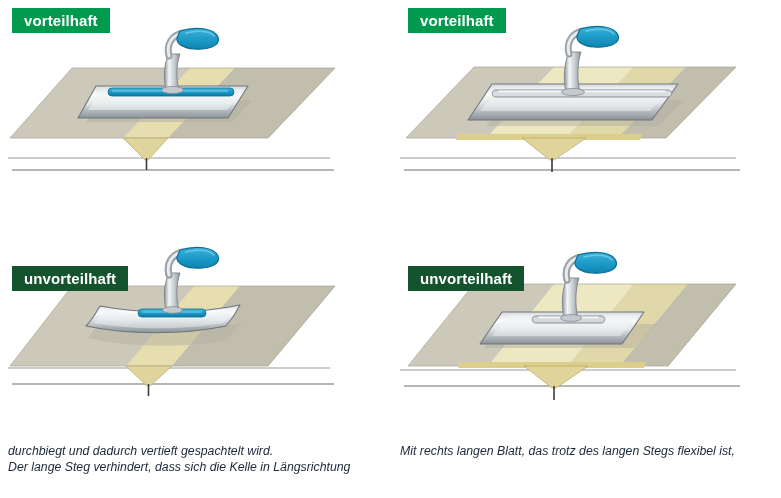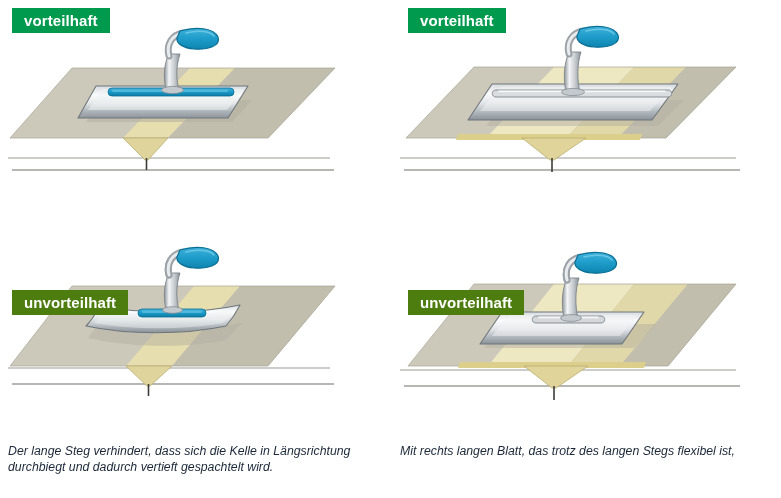--- a/index.html
+++ b/index.html
@@ -40,21 +40,21 @@
     line-height: 25px;
     padding: 0 12px;
     color: #ffffff;
     font-size: 15px;
     font-weight: bold;
     letter-spacing: 0.1px;
     white-space: nowrap;
     z-index: 5;
   }
   .badge-good { background: #009A4E; }
-  .badge-bad  { background: #4d7c0f; margin-top: 24px; }
+  .badge-bad  { background: #14532d; }
 
   .scene {
     position: absolute;
     left: 0;
     top: 0;
     width: 390px;
     height: 250px;
   }
   .scene svg { display: block; }
 
@@ -343,21 +343,21 @@
         </linearGradient>
       </defs>
       <path d="M171 44 C 168 32, 174 23, 185 21" fill="none" stroke="#9BA2A8" stroke-width="7" stroke-linecap="round"></path>
       <path d="M171 44 C 168 32, 174 23, 185 21" fill="none" stroke="#E9ECEE" stroke-width="3" stroke-linecap="round"></path>
       <path d="M182 19 C 198 14, 216 16, 220 25 C 223 34, 210 38, 196 37 C 186 36, 178 32, 179 26 Z" fill="url(#br-handle2)" stroke="#0A6E94" stroke-width="1.2" stroke-linejoin="round"></path>
       <path d="M188 21 C 200 18, 212 19, 216 24" fill="none" stroke="#7ACFEA" stroke-width="1.6" opacity="0.75" stroke-linecap="round"></path>
     </svg>
   </div>
 
   <div class="caption caption-left">
+    <p>durchbiegt und dadurch vertieft gespachtelt wird.</p>
     <p>Der lange Steg verhindert, dass sich die Kelle in Längsrichtung</p>
-    <p>durchbiegt und dadurch vertieft gespachtelt wird.</p>
   </div>
 
   <div class="caption caption-right">
     <p>Mit rechts langen Blatt, das trotz des langen Stegs flexibel ist,</p>
   </div>
 
 </div>
 
 </body></html>

